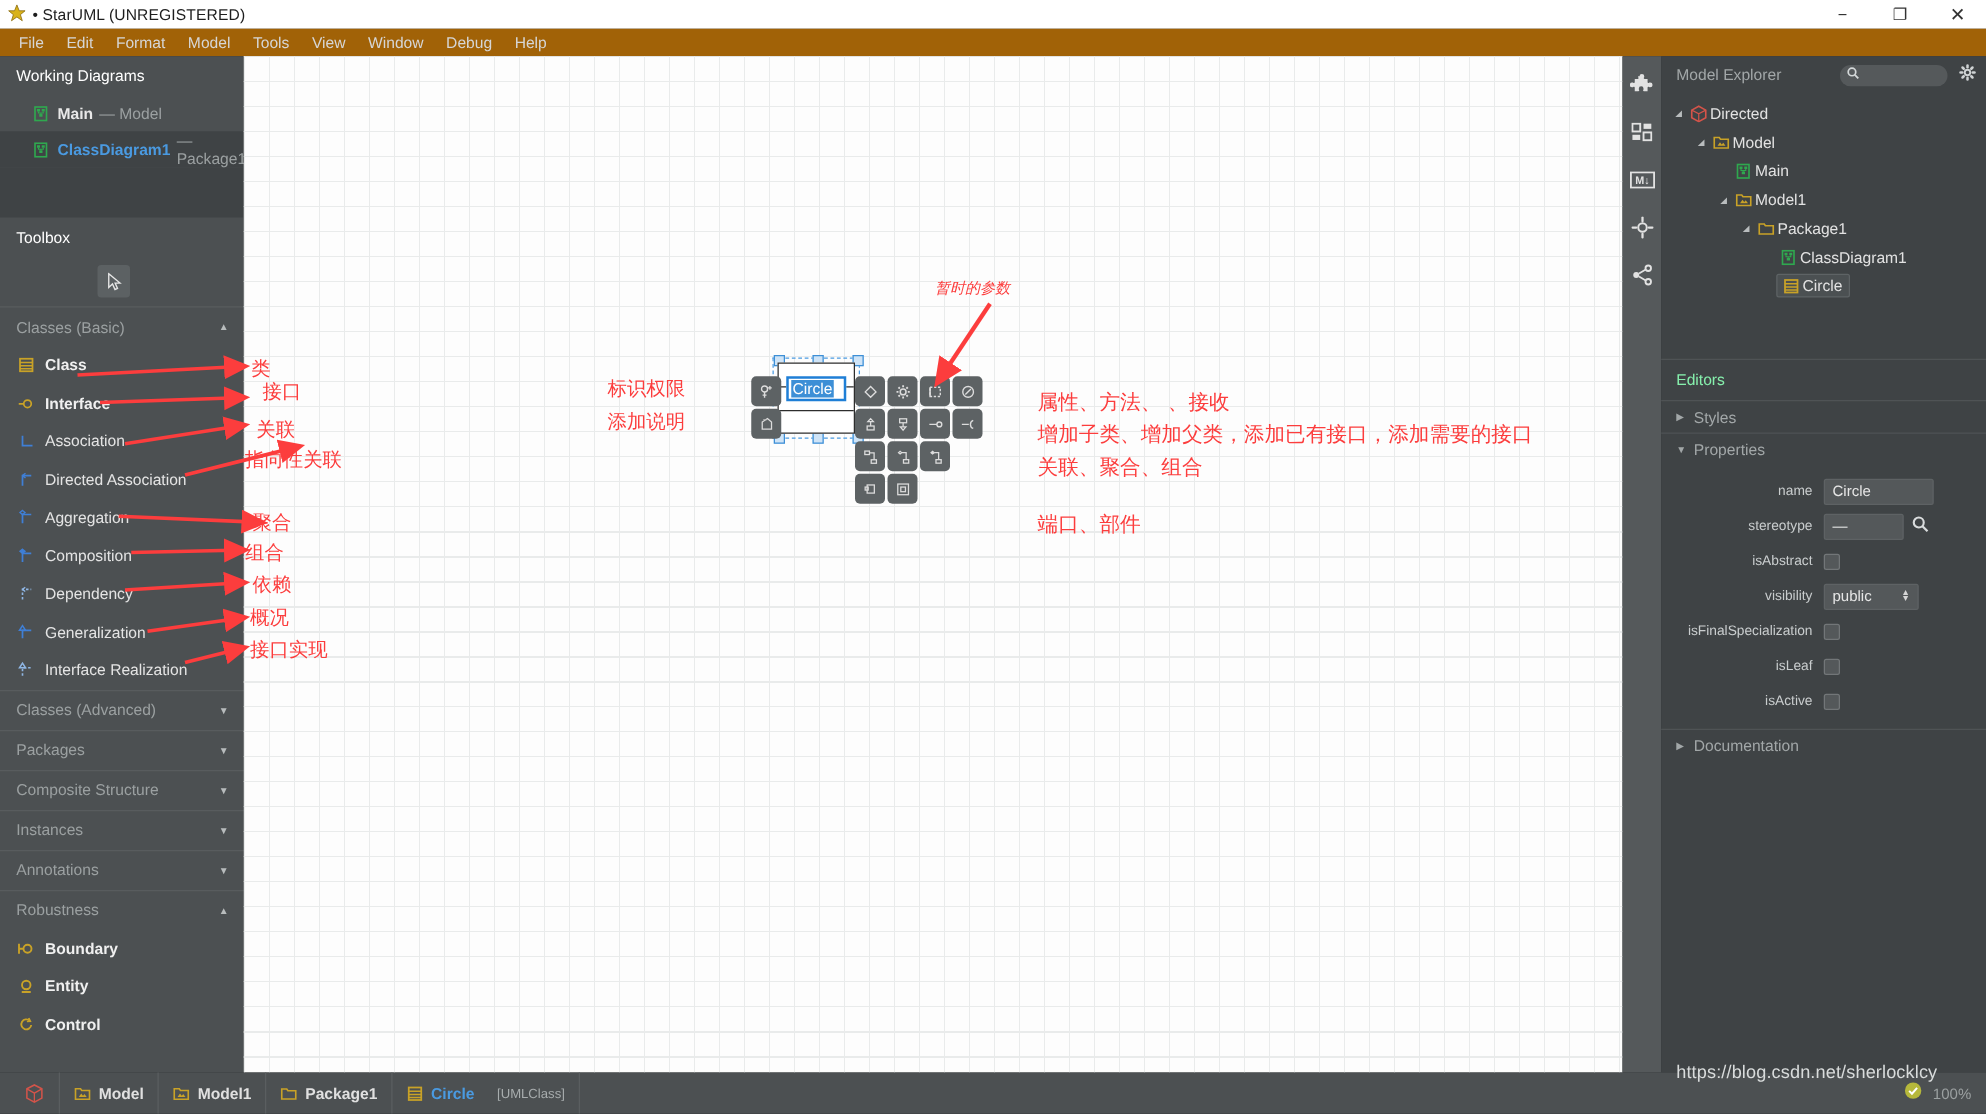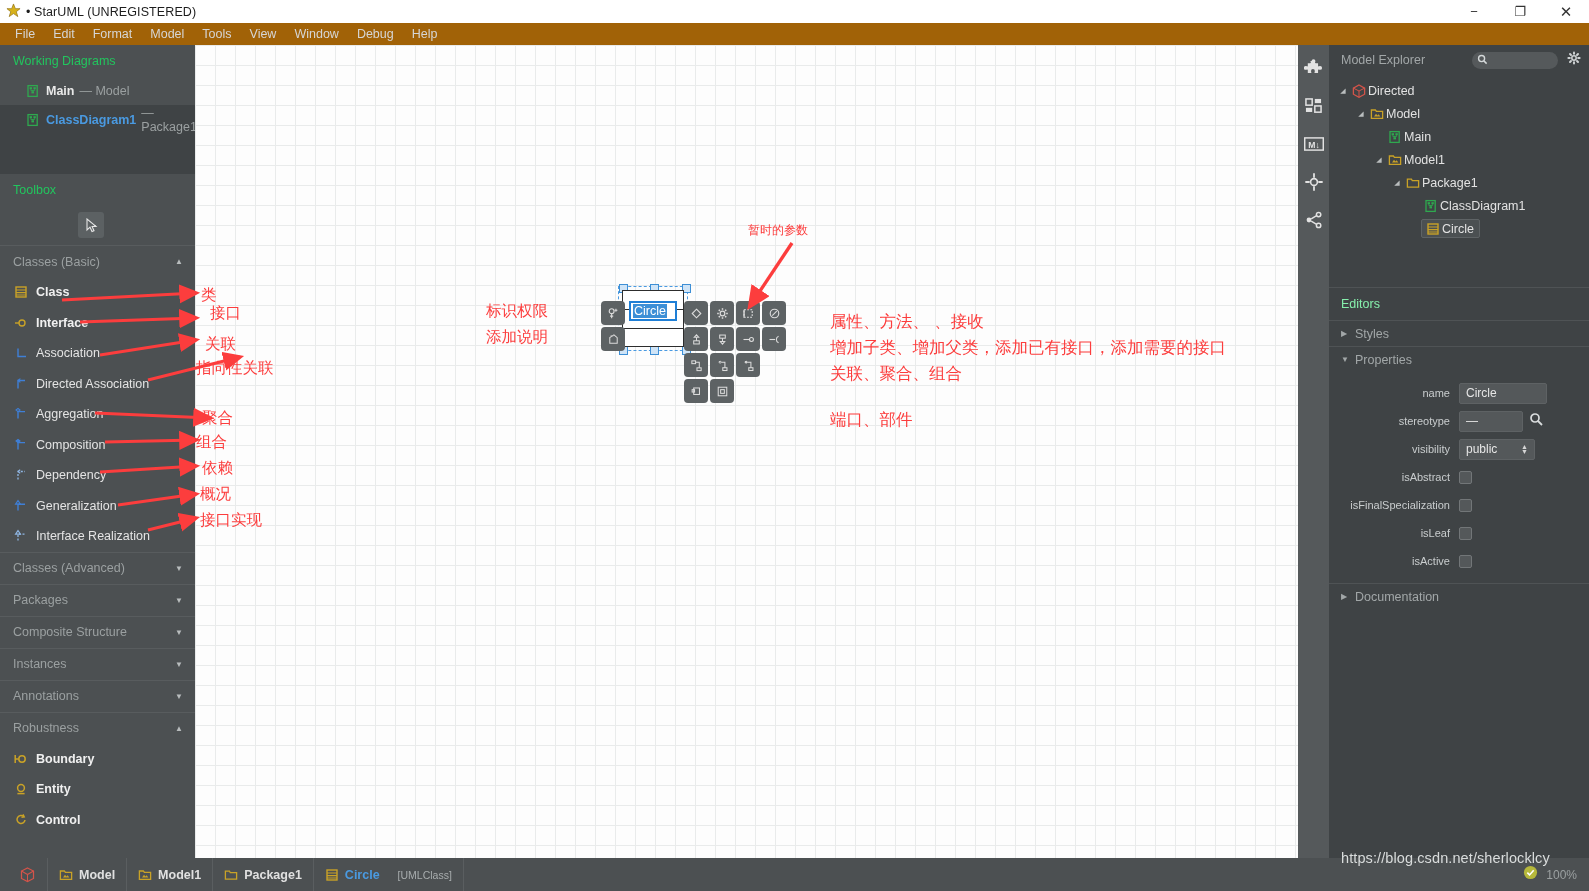--- a/index.html
+++ b/index.html
@@ -28,21 +28,21 @@
     background:#a16207; display:flex; align-items:center; padding-left:6px;
   }
   .menu-item { font-size:12.5px; color:#d6d6d6; padding:0 9px; line-height:22px; }
 
   
   .sidebar {
     position:absolute; left:0; top:45px; width:195px; height:813px;
     background:#4c5052; overflow:hidden;
   }
   .sec-head {
-    font-size:12.5px; color:#22c55e; padding:9px 0 8px 13px;
+    font-size:12.5px; color:#ffffff; padding:9px 0 8px 13px;
     display:flex; align-items:center;
   }
   .wd-item {
     display:flex; align-items:center; height:29px; padding-left:26px; font-size:12.5px;
   }
   .wd-item.sel { background:#3f4345; }
   .wd-name { color:#e8e8e8; font-weight:bold; }
   .wd-name.blue { color:#4a9ae1; }
   .wd-sub { color:#9ba0a1; margin-left:5px; font-weight:normal; }
   .spacer-dark { height:40px; background:#3f4345; }
@@ -695,32 +695,32 @@
           </div>
           <div class="prow">
             <div class="plabel">stereotype</div>
             <div class="pfield med">—</div>
             <span class="psearch"><svg width="14" height="14" viewBox="0 0 14 14">
                 <circle cx="6" cy="6" r="4" fill="none" stroke="#d9dcdd" stroke-width="1.7"></circle>
                 <path d="M9 9 L13 13" stroke="#d9dcdd" stroke-width="1.8"></path>
               </svg></span>
           </div>
           <div class="prow">
+            <div class="plabel">isAbstract</div>
+            <div class="pcheck"></div>
+          </div>
+          <div class="prow">
             <div class="plabel">visibility</div>
             <div class="pfield sel">
               <span>public</span>
               <span class="spin">
                 <span>▲</span>
                 <span>▼</span>
               </span>
             </div>
-          </div>
-          <div class="prow">
-            <div class="plabel">isAbstract</div>
-            <div class="pcheck"></div>
           </div>
           <div class="prow">
             <div class="plabel">isFinalSpecialization</div>
             <div class="pcheck"></div>
           </div>
           <div class="prow">
             <div class="plabel">isLeaf</div>
             <div class="pcheck"></div>
           </div>
           <div class="prow">
@@ -817,20 +817,20 @@
       <div class="ann" style="left: 210px; top: 303px;">接口</div>
       <div class="ann" style="left: 205px; top: 334px;">关联</div>
       <div class="ann" style="left: 196px; top: 358px;">指向性关联</div>
       <div class="ann" style="left: 202px; top: 408px;">聚合</div>
       <div class="ann" style="left: 196px; top: 432px;">组合</div>
       <div class="ann" style="left: 202px; top: 458px;">依赖</div>
       <div class="ann" style="left: 200px; top: 484px;">概况</div>
       <div class="ann" style="left: 200px; top: 510px;">接口实现</div>
       <div class="ann" style="left: 486px; top: 301px;">标识权限</div>
       <div class="ann" style="left: 486px; top: 327px;">添加说明</div>
-      <div class="ann small" style="left: 748px; top: 222px;">暂时的参数</div>
+      <div class="ann small" style="left: 748px; top: 222px; font-style: italic;">暂时的参数</div>
       <div class="ann big" style="left: 830px; top: 311px;">属性、方法、   、接收</div>
       <div class="ann big" style="left: 830px; top: 337px;">增加子类、增加父类，添加已有接口，添加需要的接口</div>
       <div class="ann big" style="left: 830px; top: 363px;">关联、聚合、组合</div>
       <div class="ann big" style="left: 830px; top: 389px; margin-top: 20px;">端口、部件</div>
     </div>
 
 </div>
 
 </body></html>

